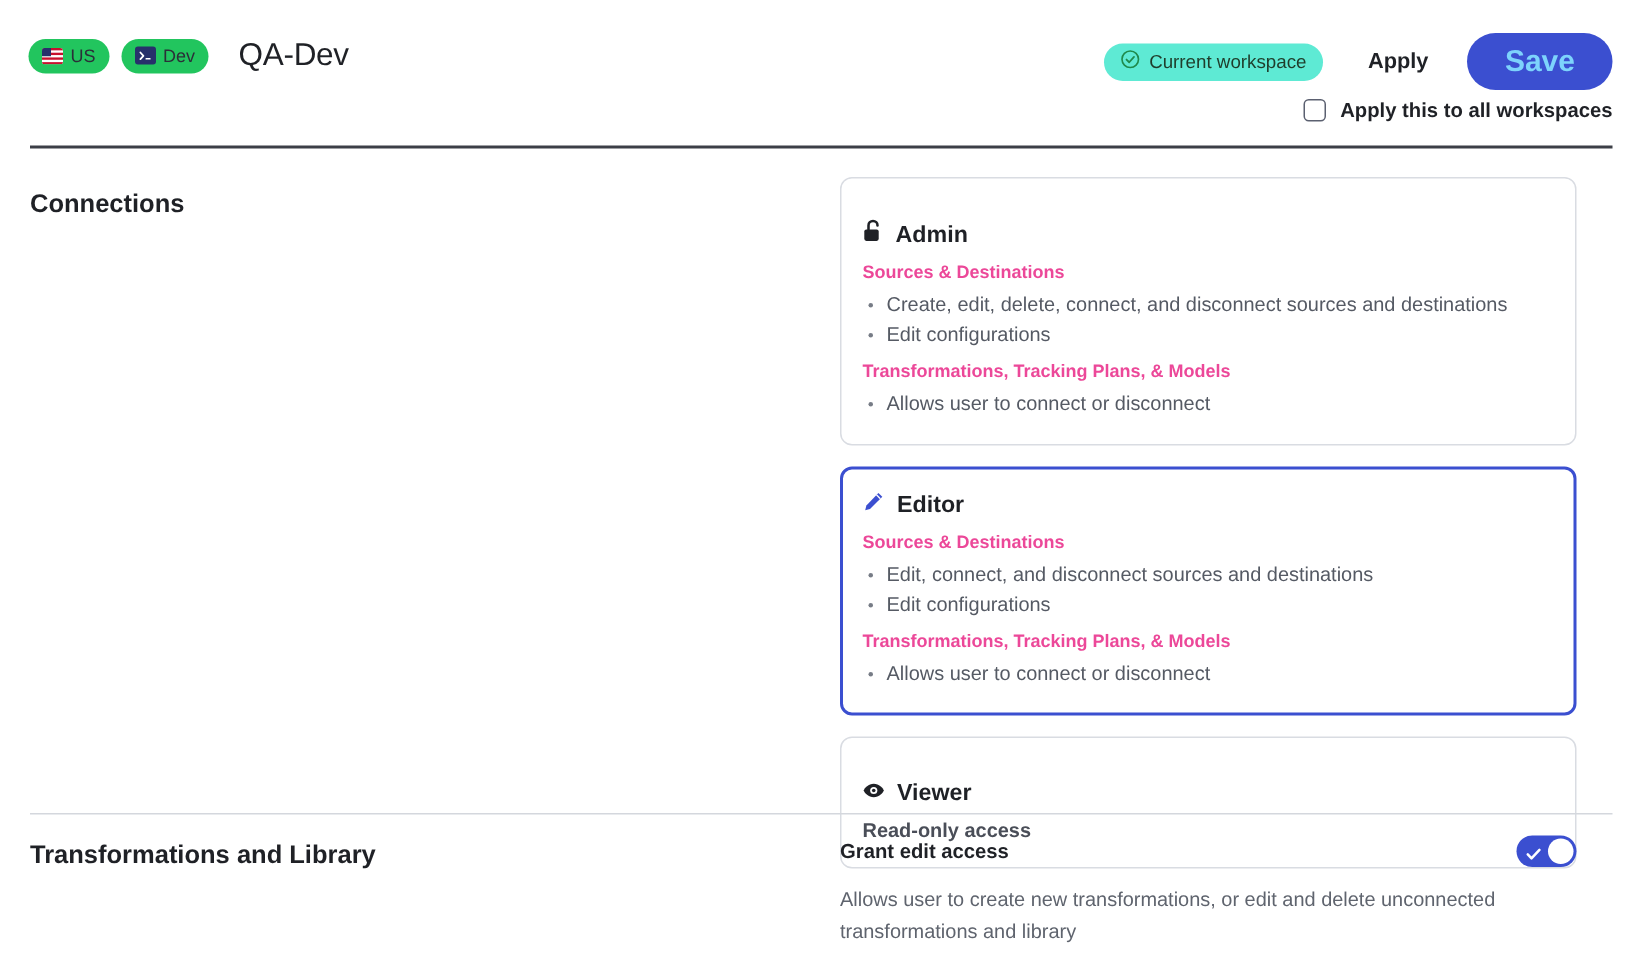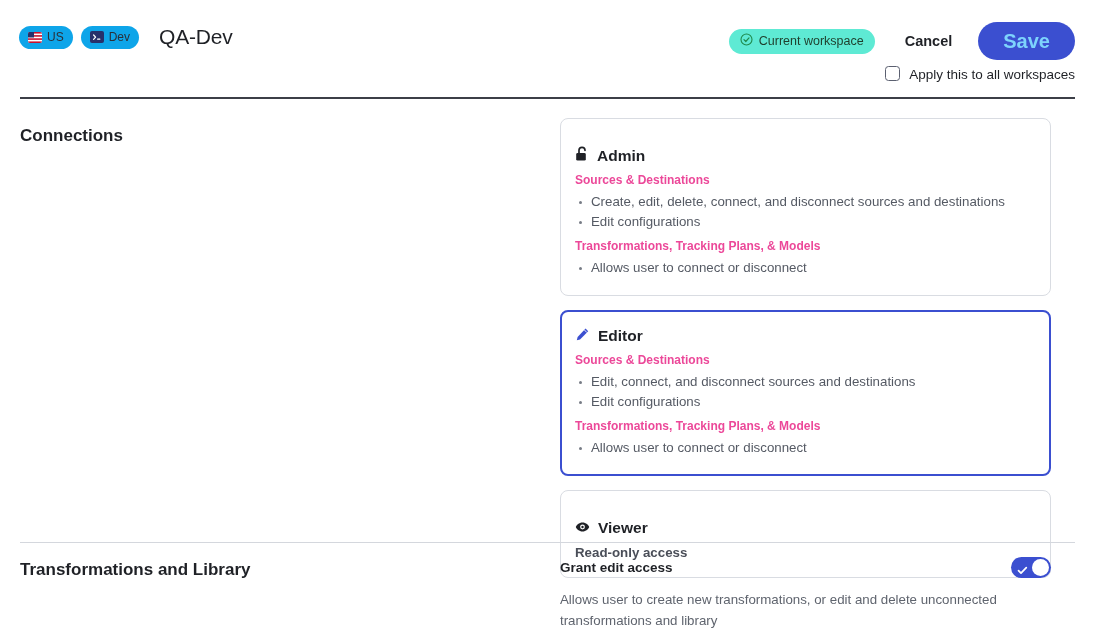--- a/index.html
+++ b/index.html
@@ -30,21 +30,21 @@
     padding-top: 3px;
   }
 
   .pill {
     display: inline-flex;
     align-items: center;
     gap: 5px;
     height: 23px;
     padding: 0 9px;
     border-radius: 12px;
-    background: #0ea5e9;
+    background: #22c55e;
     font-size: 12px;
     font-weight: 500;
     color: #2b2f38;
     line-height: 1;
   }
 
   .flag-icon {
     width: 14px;
     height: 11px;
     border-radius: 2px;
@@ -116,22 +116,23 @@
     padding: 0 25px;
     cursor: pointer;
     margin-left: 12px;
   }
 
   .apply-row {
     position: absolute;
     right: 19px;
     top: 66px;
     display: flex;
-    align-items: flex-end;
+    align-items: center;
     gap: 9px;
+    font-weight: bold;
   }
 
   .checkbox {
     width: 15px;
     height: 15px;
     border: 1.6px solid #5b6070;
     border-radius: 3.5px;
     background: #fff;
     cursor: pointer;
     flex-shrink: 0;
@@ -362,21 +363,21 @@
     <span class="badge-current">
       <span>
         <svg width="13" height="13" viewBox="0 0 13 13">
           <circle cx="6.5" cy="6.5" r="5.5" fill="none" stroke="#1f8a4c" stroke-width="1.1"></circle>
           <path d="M4 6.7 L5.8 8.5 L9 4.9" fill="none" stroke="#1f8a4c" stroke-width="1.2" stroke-linecap="round" stroke-linejoin="round"></path>
         </svg>
       </span>
       <span>Current workspace</span>
     </span>
 
-    <button class="btn-cancel">Cancel</button>
+    <button class="btn-cancel">Apply</button>
     <button class="btn-save">Save</button>
   </div>
 
   <div class="apply-row">
     <span class="checkbox"></span>
     <span class="apply-label">Apply this to all workspaces</span>
   </div>
 </div>
 
 <div class="divider-strong"></div>

